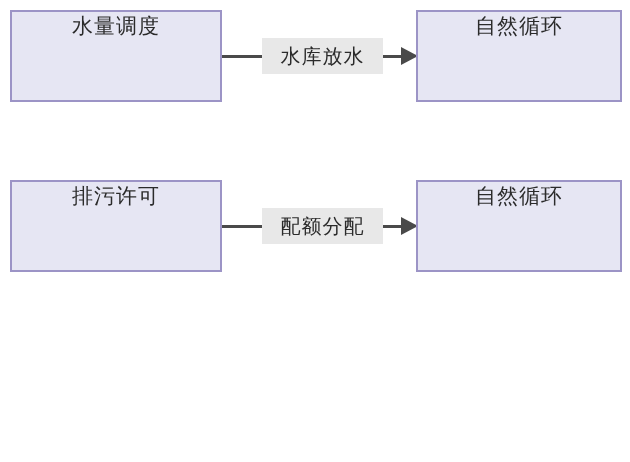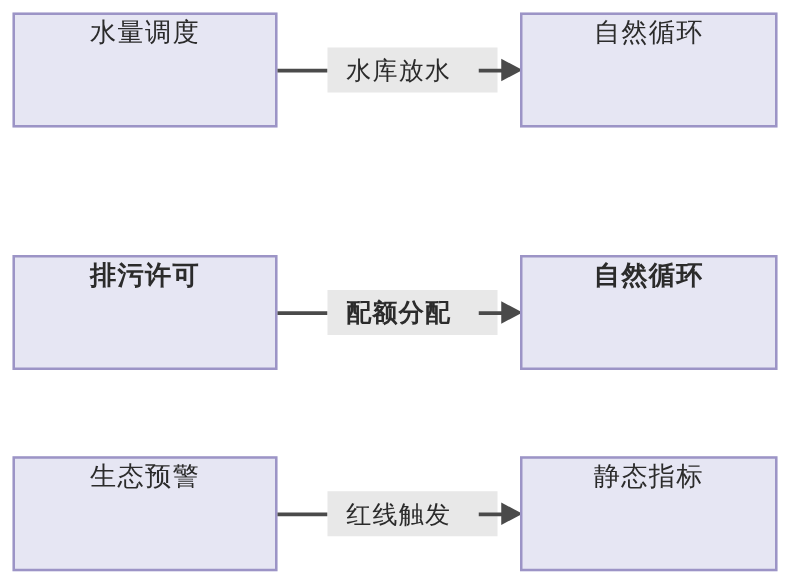--- a/index.html
+++ b/index.html
@@ -57,41 +57,40 @@
   .line-right { left: 383px; width: 19px; }
   .mid-label {
     position: absolute;
     left: 262px;
     top: 28px;
     width: 121px;
     height: 36px;
     background: var(--label-bg, #e8e8e8);
     display: flex;
     align-items: center;
-    justify-content: flex-start;
-    padding-left: 15px;
+    justify-content: center;
   }
   .mid-label span {
     font-size: 20px;
     color: var(--text, #2b2b2b);
     letter-spacing: 1px;
     white-space: nowrap;
   }
   .arrowhead {
     position: absolute;
     left: 401px;
     top: 37px;
     width: 0;
     height: 0;
     border-top: 9px solid transparent;
     border-bottom: 9px solid transparent;
     border-left: 17px solid var(--arrow, #4a4a4a);
   }
   .row-1 { top: 10px; }
-  .row-2 { top: 204px; font-weight: bold; }
+  .row-2 { top: 180px; }
   .row-3 { top: 365px; }
 </style>
 </head>
 <body>
 
 <div class="canvas">
 
   <div class="row row-1">
     <div class="box left-box">
       <span>水量调度</span>
@@ -119,30 +118,14 @@
         <span>配额分配</span>
       </div>
       <div class="line line-right"></div>
       <div class="arrowhead"></div>
     </div>
     <div class="box right-box">
       <span>自然循环</span>
     </div>
   </div>
 
-  <div class="row row-3">
-    <div class="box left-box">
-      <span>生态预警</span>
-    </div>
-    <div class="connector">
-      <div class="line line-left"></div>
-      <div class="mid-label">
-        <span>红线触发</span>
-      </div>
-      <div class="line line-right"></div>
-      <div class="arrowhead"></div>
-    </div>
-    <div class="box right-box">
-      <span>静态指标</span>
-    </div>
-  </div>
 
 </div>
 
 </body></html>

